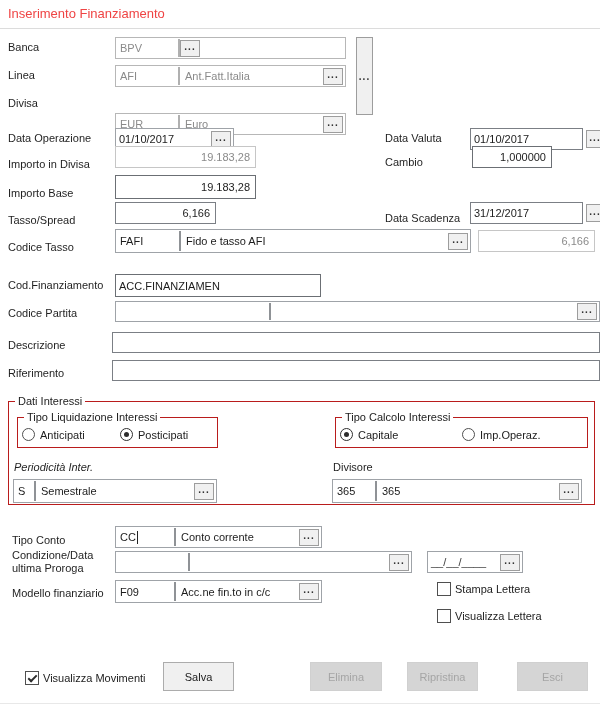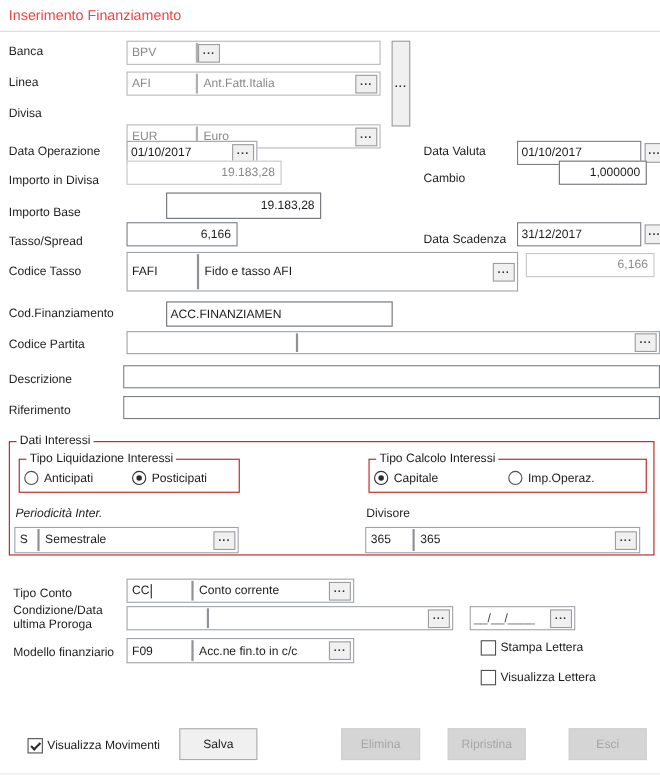--- a/index.html
+++ b/index.html
@@ -4,21 +4,21 @@
 <style>
   html,body{margin:0;padding:0;background:#fff;}
   .win{position:relative;width:600px;height:713px;background:#ffffff;overflow:hidden;
        font-family:"Liberation Sans",sans-serif;font-size:11px;color:#1c1c1c;}
   .title{position:absolute;left:8px;top:6px;font-size:13px;color:#ef4444;}
   .hr{position:absolute;left:0;width:600px;height:1px;background:#dcdcdc;}
   .lbl{position:absolute;color:#1f1f1f;white-space:nowrap;}
   .box{position:absolute;background:#fff;border:1px solid #7b7f85;box-sizing:border-box;
        display:flex;align-items:center;padding:0 3px;white-space:nowrap;overflow:hidden;}
   .box.right{justify-content:flex-end;padding-right:5px;}
-  .box.strong{border-color:#6b6f74;margin-left:36px;}
+  .box.strong{border-color:#6b6f74;}
   .box.dis{border-color:#c6c6c6;color:#8a8a8a;}
   .combo{position:absolute;background:#fff;border:1px solid #9fa3a8;box-sizing:border-box;
          display:flex;align-items:center;overflow:hidden;}
   .combo.dis{border-color:#b7b7b7;color:#8a8a8a;}
   .combo .code{height:100%;display:flex;align-items:center;padding-left:4px;box-sizing:border-box;flex:0 0 auto;overflow:hidden;}
   .combo .vdiv{width:2px;align-self:stretch;background:#8f9296;margin:1px 0;flex:0 0 auto;}
   .combo.dis .vdiv{background:#b0b0b0;}
   .combo .desc{flex:1 1 auto;padding-left:5px;white-space:nowrap;overflow:hidden;}
   .dots{width:20px;height:17px;flex:0 0 auto;margin-right:2px;background:#f0f0f0;border:1px solid #9d9d9d;
         box-sizing:border-box;display:flex;align-items:center;justify-content:center;
@@ -94,21 +94,21 @@
   <div class="box right strong" style="left:115px;top:175px;width:141px;height:24px;">19.183,28</div>
 
   <div class="lbl" style="left:8px;top:214px;">Tasso/Spread</div>
   <div class="box right" style="left:115px;top:202px;width:101px;height:22px;">6,166</div>
 
   <div class="lbl" style="left:385px;top:212px;">Data Scadenza</div>
   <div class="box" style="left:470px;top:202px;width:113px;height:22px;">31/12/2017</div>
   <span class="dots abs" style="left:586px;top:204px;width:18px;height:18px;">...</span>
 
   <div class="lbl" style="left:8px;top:241px;">Codice Tasso</div>
-  <div class="combo" style="left:115px;top:229px;width:356px;height:36px;">
+  <div class="combo" style="left:115px;top:229px;width:356px;height:24px;">
     <span class="code" style="width:63px;">FAFI</span>
     <span class="vdiv"></span>
     <span class="desc">Fido e tasso AFI</span>
     <span class="dots">...</span>
   </div>
   <div class="box right dis" style="left:478px;top:230px;width:117px;height:22px;">6,166</div>
 
   <div class="lbl" style="left:8px;top:279px;">Cod.Finanziamento</div>
   <div class="box strong" style="left:115px;top:274px;width:206px;height:23px;">ACC.FINANZIAMEN</div>
 

